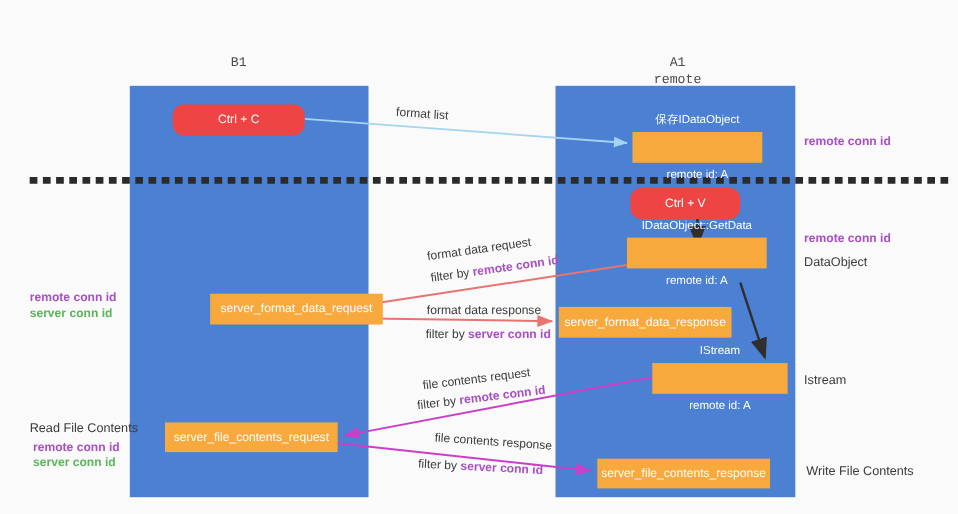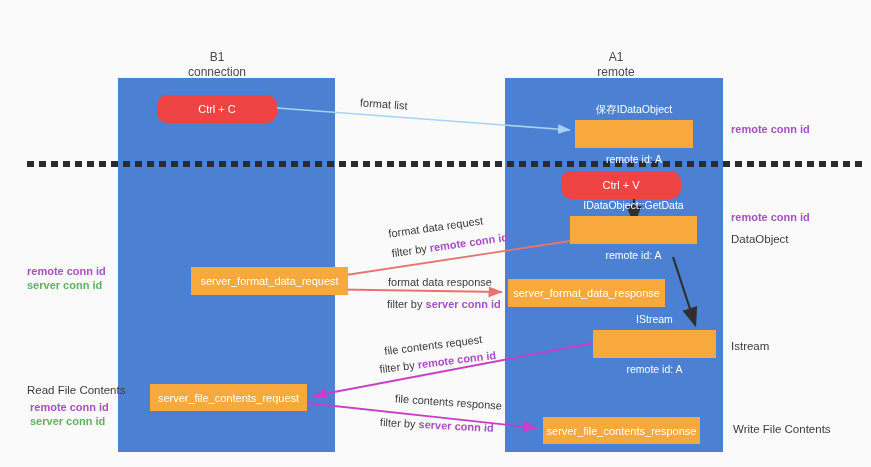--- a/index.html
+++ b/index.html
@@ -6,21 +6,21 @@
   body { font-family: "Liberation Sans", sans-serif; background:#fafafa; }
   #stage {
     position:relative; width:871px; height:467px; background:#fafafa;
     overflow:hidden; font-family:"Liberation Sans", sans-serif;
   }
   .abs { position:absolute; }
   
   .title { left:0; top:6px; width:854px; text-align:center;
            font-size:15px; line-height:19px; color:#3d3d3d; }
   
-  .colhead { width:150px; text-align:center; font-size:12px; line-height:15px; color:#4a4a4a; }
+  .colhead { width:150px; text-align:center; font-size:12px; line-height:15px; color:#4a4a4a;font-family:Liberation Mono, monospace; }
   
   .lifeline { background:#4c80d2; z-index:1; }
   
   #arrows { left:0; top:0; z-index:2; pointer-events:none; }
   
   .box { z-index:3; color:#fff; text-align:center; font-size:11px; }
   .box.single { display:flex; align-items:center; justify-content:center; }
   .box.double { display:flex; flex-direction:column; align-items:center; justify-content:center; line-height:13px; font-size:10.5px; }
   .green-box { background:#ef4444;border-radius:10px; }
   .orange-box { background:#f8a93d;gap:37px; }
@@ -32,21 +32,20 @@
   .rot { transform-origin:center center; }
 </style>
 </head>
 <body>
 
 <div id="stage">
 
 
   <div class="abs colhead" style="left:142px; top:50px;">
     <div>B1</div>
-    <div>connection</div>
   </div>
   <div class="abs colhead" style="left:541px; top:50px;">
     <div>A1</div>
     <div>remote</div>
   </div>
 
   <div class="abs lifeline" style="left:118px; top:78px; width:217px; height:374px;"></div>
   <div class="abs lifeline" style="left:505px; top:78px; width:218px; height:374px;"></div>
 
   <svg id="arrows" class="abs" width="871" height="467" viewBox="0 0 871 467">
@@ -84,21 +83,21 @@
 
   <div class="abs box single green-box" style="left:157px; top:95px; width:120px; height:28px;">
     <span>Ctrl + C</span>
   </div>
 
   <div class="abs box double orange-box" style="left:575px; top:120px; width:118px; height:28px;">
     <span>保存IDataObject</span>
     <span>remote id: A</span>
   </div>
 
-  <div class="abs box single green-box" style="left:561px; top:171px; width:120px; height:28px;justify-content:center;">
+  <div class="abs box single green-box" style="left:573px; top:171px; width:100px; height:28px;justify-content:center;">
     <span>Ctrl + V</span>
   </div>
 
   <div class="abs box double orange-box" style="left:570px; top:216px; width:127px; height:28px;">
     <span>IDataObject::GetData</span>
     <span>remote id: A</span>
   </div>
 
   <div class="abs box single orange-box" style="left:150px; top:267px; width:157px; height:28px;margin-left:41px;">
     <span>server_format_data_request</span>

